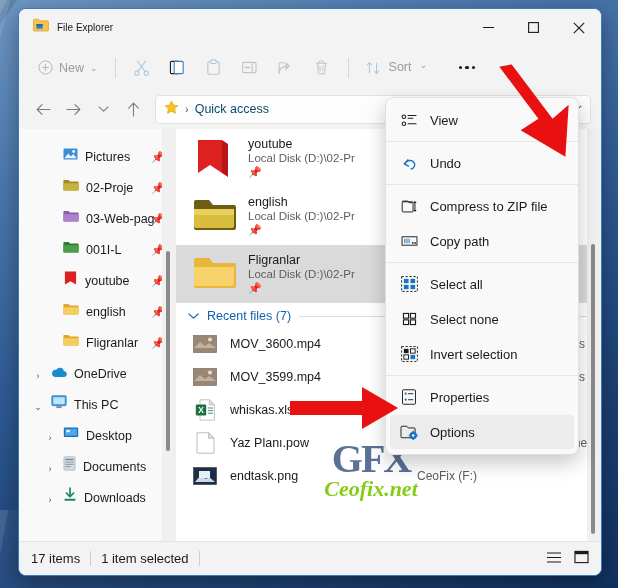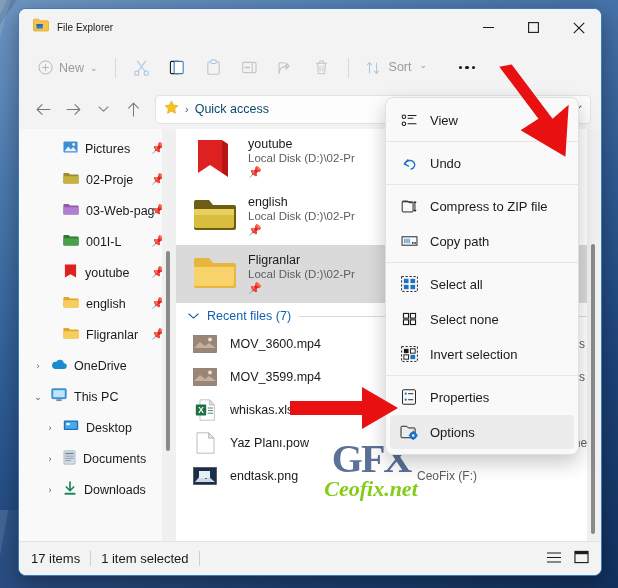--- a/index.html
+++ b/index.html
@@ -59,21 +59,21 @@
   .crumbbox{flex:1;height:27px;margin-left:6px;background:#fdfdfd;border:1px solid #e2e2e2;
             border-radius:4px;display:flex;align-items:center;padding:0 8px;gap:6px;}
   .crumb-text{font-size:12.5px;color:#0c4a6e;}
   .crumb-chev{margin-left:auto;color:#555;font-size:9px;}
 
   
   .content{display:flex;height:412px;background:#fff;position:relative;}
 
   
   .navpane{width:157px;background:#f9f9f9;position:relative;overflow:hidden;padding-top:4px;}
-  .nav-item{height:31px;display:flex;align-items:center;gap:7px;padding-left:26px;
+  .nav-item{height:31px;display:flex;align-items:flex-end;gap:7px;padding-left:26px;
             font-size:12.5px;color:#1a1a1a;position:relative;border-radius:4px;margin:0 3px;}
   .nav-item.l1{padding-left:10px;}
   .nav-item.l2{padding-left:22px;}
   .nav-chev{width:12px;font-size:9px;color:#555;display:inline-block;flex:0 0 12px;text-align:center;}
   .nav-label{white-space:nowrap;overflow:hidden;}
   .pin{position:absolute;right:8px;color:#a0a0a0;font-size:11px;}
   .nav-scroll{position:absolute;right:0;top:0;width:14px;height:100%;background:#f0f0f0;}
   .nav-thumb{position:absolute;left:4px;top:122px;width:4px;height:200px;background:#8a8a8a;border-radius:2px;}
 
   

